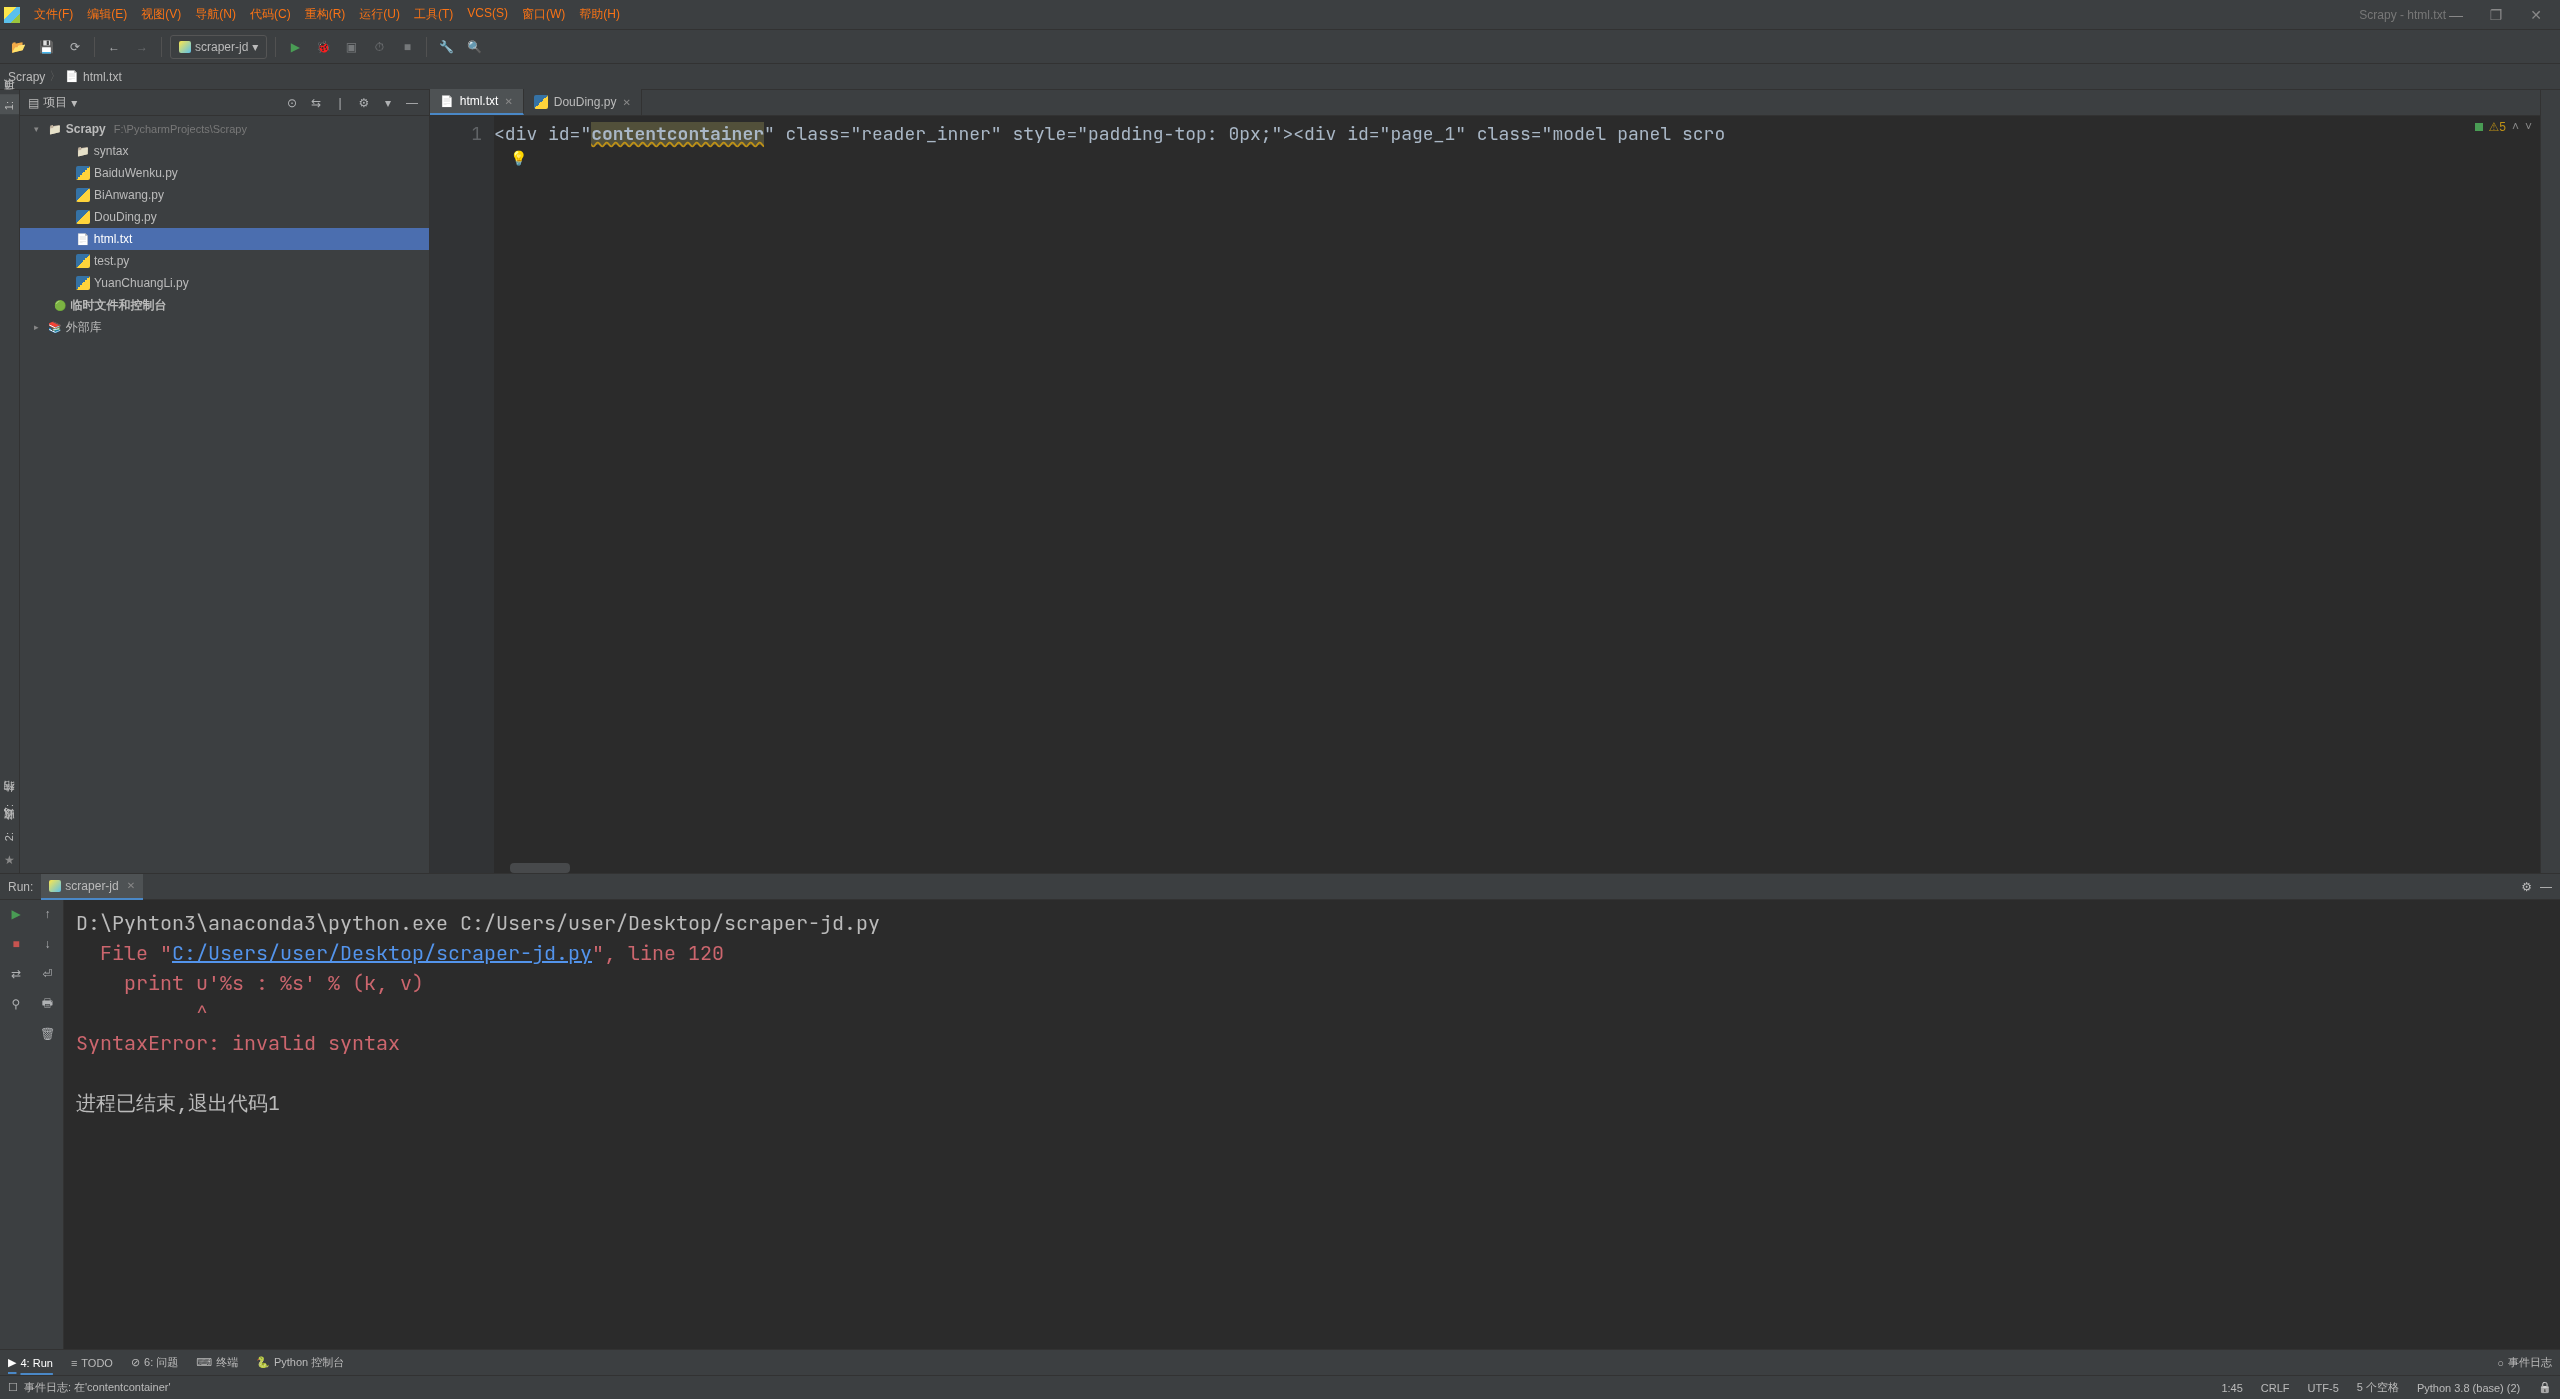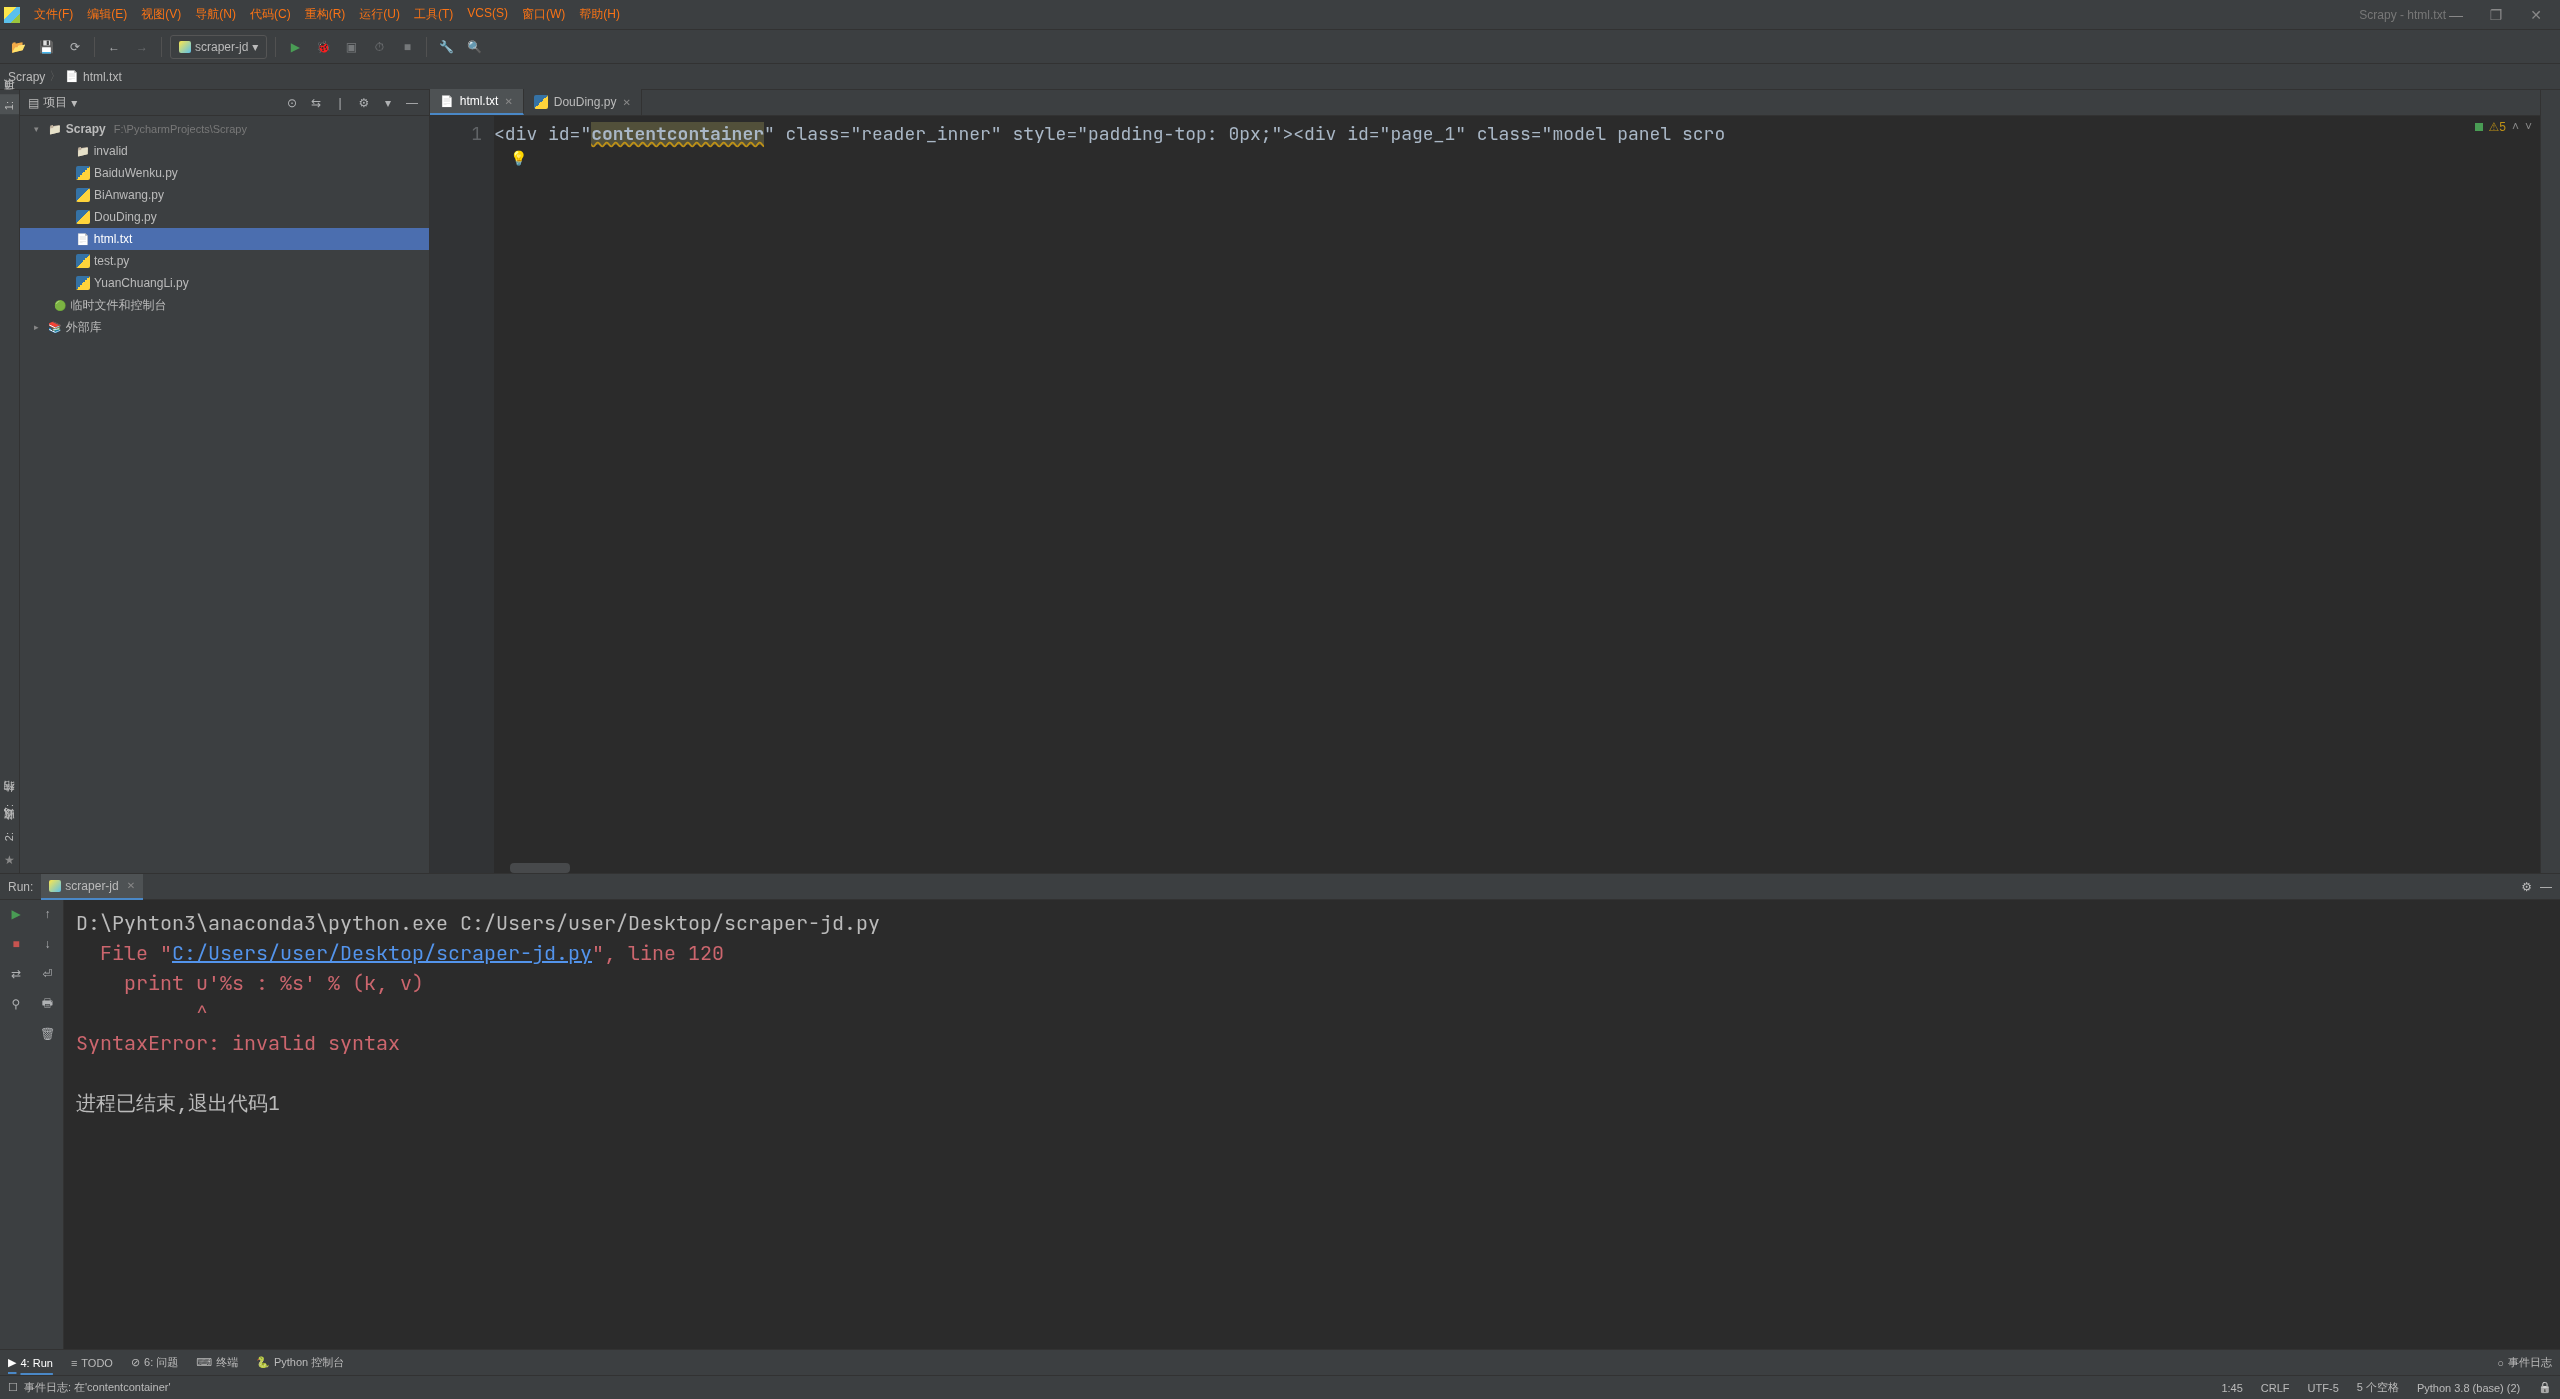--- a/index.html
+++ b/index.html
@@ -60,21 +60,21 @@
 .panel-header .hbtn { width:18px; text-align:center; color:#afb1b3; cursor:default;}
 .tree { flex:1; overflow:auto; padding-top:2px;}
 .tree-row { height:22px; display:flex; align-items:center; padding-left:14px; gap:4px; cursor:default;}
 .tree-row.selected { background:#4b6eaf; color:#fff;}
 .tree-row .exp { width:10px; color:#888; font-size:9px;}
 .folder-icon::before { content:"📁"; filter:grayscale(0.8);}
 .folder-icon { font-size:11px;}
 .file-py { width:14px;height:14px; background:linear-gradient(135deg,#3572A5 50%,#FFD43B 50%); border-radius:2px;}
 .file-txt::before { content:"📄"; }
 .file-txt { font-size:11px; filter:grayscale(1);}
-.indent-1 { padding-left:34px;}
+.indent-1 { padding-left:34px;font-weight:bold;}
 .indent-2 { padding-left:56px;}
 .tree-row .dim { color:#787878; margin-left:4px; font-size:11px;}
 .lib-icon::before { content:"📚"; font-size:11px;}
 .scratch-icon::before { content:"🟢"; font-size:10px;}
 
 .editor-area { flex:1; display:flex; flex-direction:column; min-width:0;}
 .tabbar { height:26px; background:#3c3f41; display:flex; align-items:flex-end; border-bottom:1px solid #323232;}
 .tab { height:26px; display:flex; align-items:center; gap:6px; padding:0 10px; background:#3c3f41; border-right:1px solid #323232; color:#bbbbbb; cursor:default;}
 .tab.active { background:#4e5254; border-bottom:2px solid #4a88c7; color:#fff;}
 .tab .close { color:#888; font-size:10px;}
@@ -204,21 +204,21 @@
     </div>
     <div class="tree">
       <div class="tree-row">
         <span class="exp">▾</span>
         <span class="folder-icon"></span>
         <b>Scrapy</b>
         <span class="dim">F:\PycharmProjects\Scrapy</span>
       </div>
       <div class="tree-row indent-2">
         <span class="folder-icon"></span>
-        <span>invalid</span>
+        <span>syntax</span>
       </div>
       <div class="tree-row indent-2">
         <span class="file-py"></span>
         <span>BaiduWenku.py</span>
       </div>
       <div class="tree-row indent-2">
         <span class="file-py"></span>
         <span>BiAnwang.py</span>
       </div>
       <div class="tree-row indent-2">

